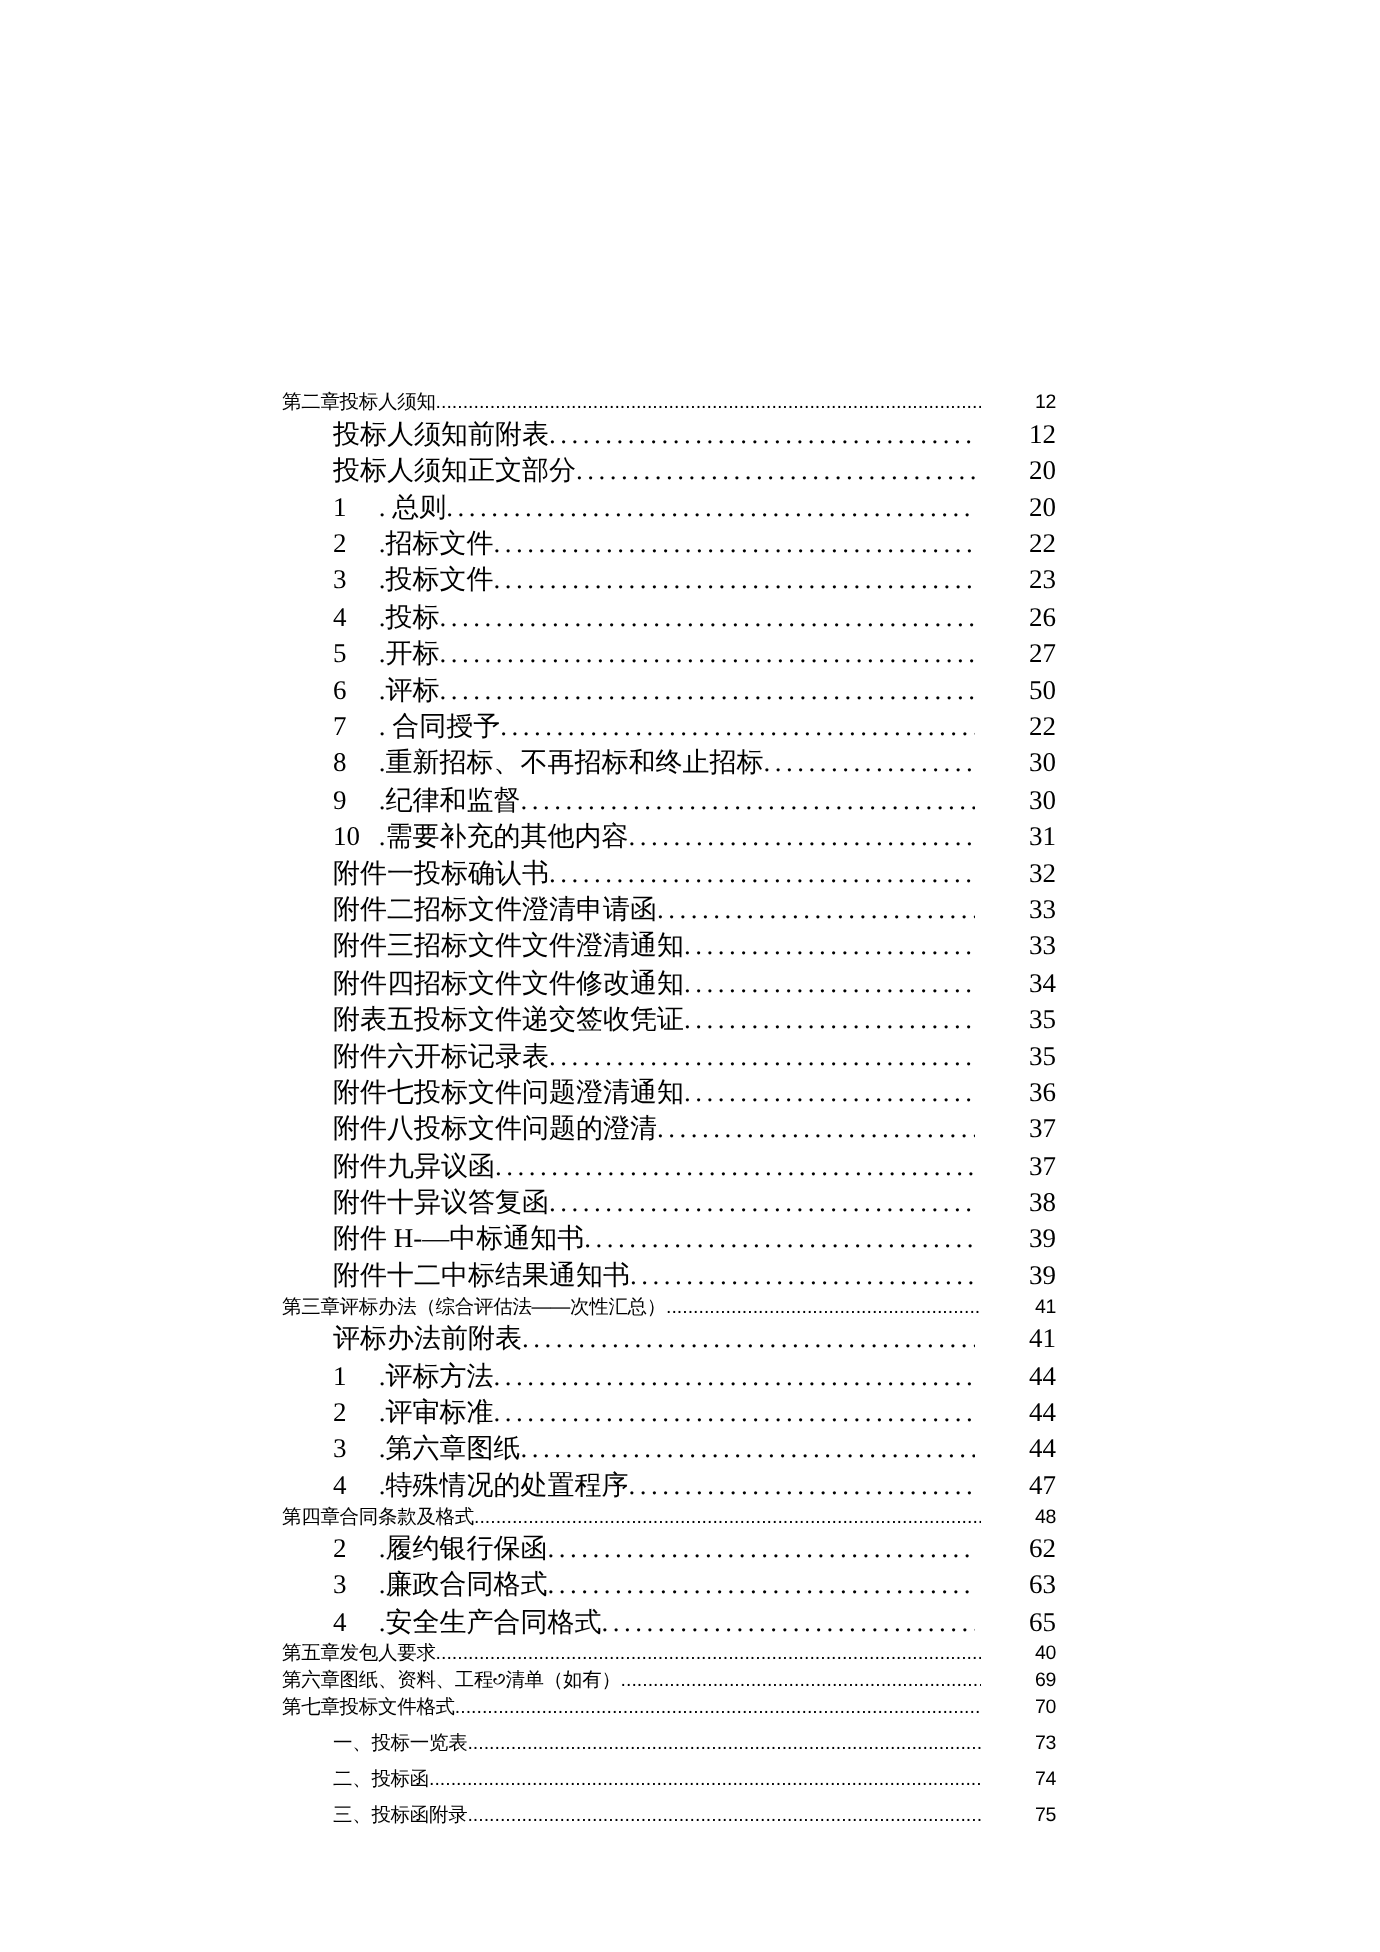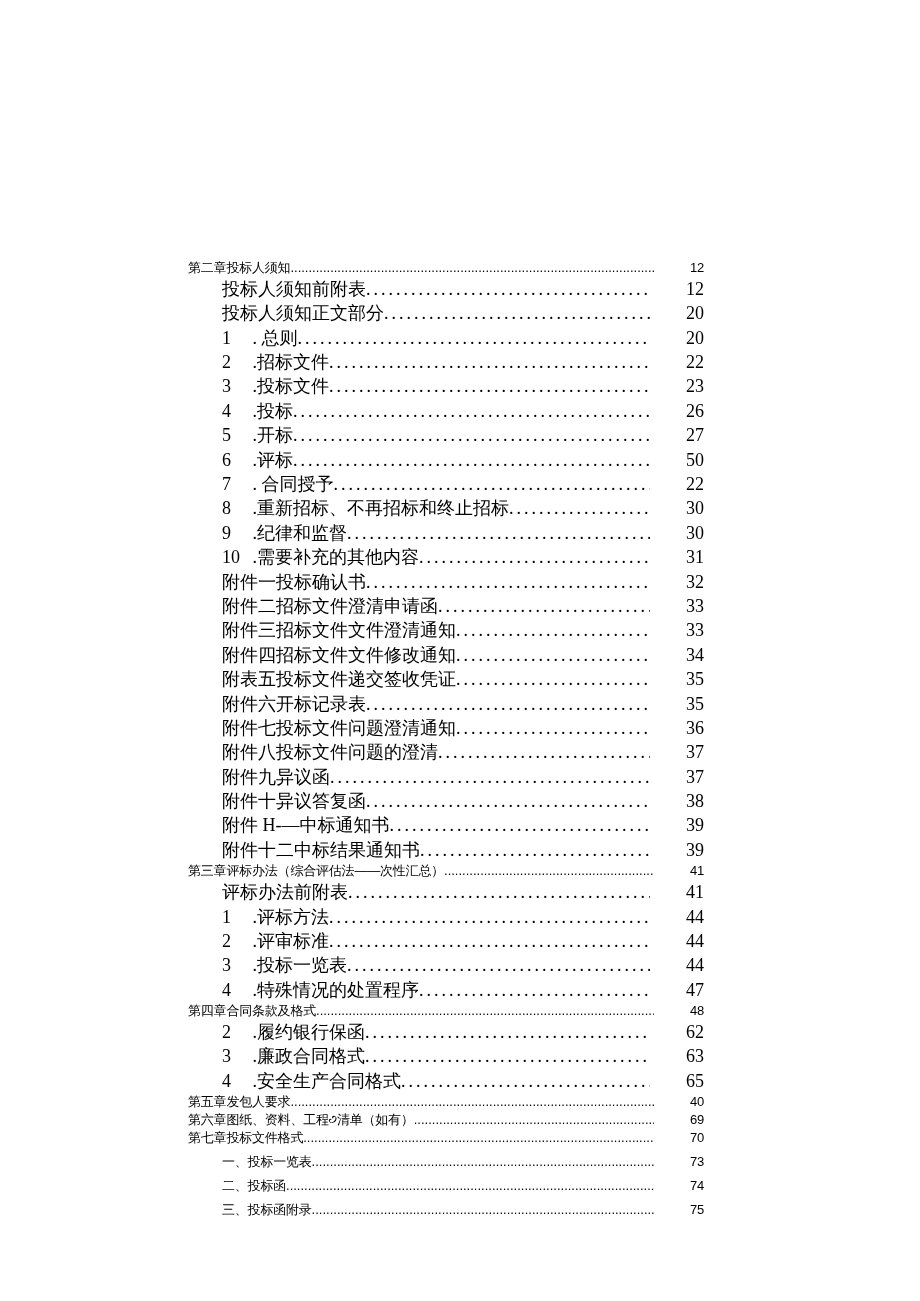--- a/index.html
+++ b/index.html
@@ -195,21 +195,21 @@
         <span class="toc-label"><span class="num-col">1</span><span> .评标方法 </span></span>
         <span class="toc-dots">............................................................................................................................................................................................................................................................................................................</span>
         <span class="toc-page"> 44</span>
       </div>
       <div class="toc-line indent-2">
         <span class="toc-label"><span class="num-col">2</span><span> .评审标准 </span></span>
         <span class="toc-dots">............................................................................................................................................................................................................................................................................................................</span>
         <span class="toc-page"> 44</span>
       </div>
       <div class="toc-line indent-2">
-        <span class="toc-label"><span class="num-col">3</span><span> .投标一览表 </span></span>
+        <span class="toc-label"><span class="num-col">3</span><span> .第六章图纸 </span></span>
         <span class="toc-dots">............................................................................................................................................................................................................................................................................................................</span>
         <span class="toc-page"> 44</span>
       </div>
       <div class="toc-line indent-2">
         <span class="toc-label"><span class="num-col">4</span><span> .特殊情况的处置程序 </span></span>
         <span class="toc-dots">............................................................................................................................................................................................................................................................................................................</span>
         <span class="toc-page"> 47</span>
       </div>
       <div class="toc-line sans">
         <span class="toc-label">第四章合同条款及格式</span>

